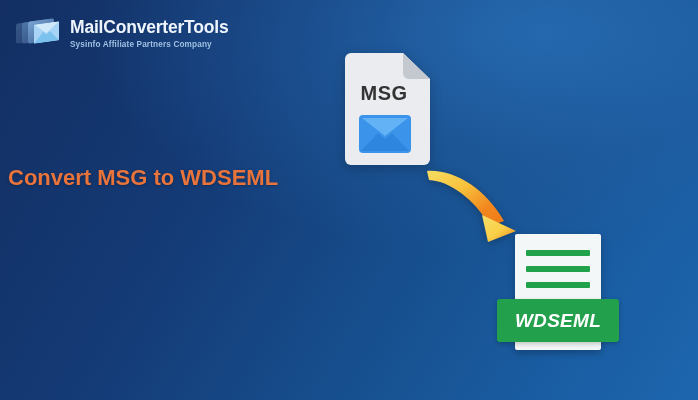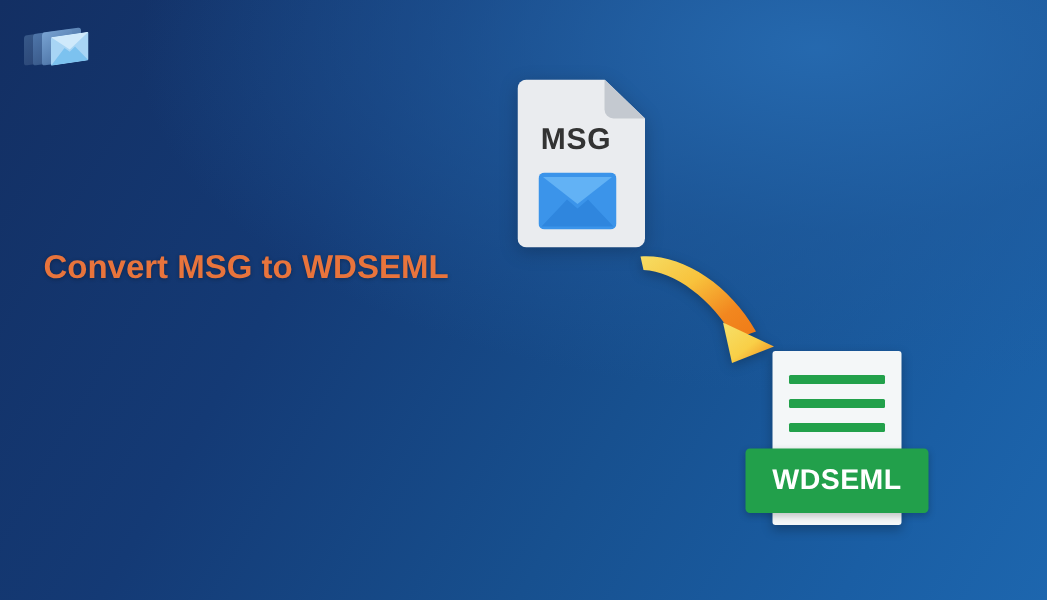--- a/index.html
+++ b/index.html
@@ -87,21 +87,21 @@
     color: #9fc0e2;
     letter-spacing: 0.15px;
   }
 
   
   #headline {
     position: absolute;
     left: 8px;
     top: 148px;
     width: 312px;
-    text-align: center;
+    text-align: left;
     font-size: 22px;
     font-weight: bold;
     line-height: 1.32;
     color: #ffffff;
     text-shadow: 0 1px 3px rgba(0,0,0,0.28);
   }
   #headline-line1 {
     color: #e8743c;
     display: block;
   }
@@ -181,20 +181,21 @@
     left: 0;
     top: 65px;
     width: 122px;
     height: 43px;
     background: #22a04b;
     border-radius: 3px;
     display: flex;
     align-items: center;
     justify-content: center;
     box-shadow: 0 2px 5px rgba(0,0,0,0.22);
+    font-style: italic;
   }
   #doc-badge-label {
     font-size: 19px;
     font-weight: bold;
     color: #ffffff;
     letter-spacing: 0.3px;
   }
 </style>
 </head>
 <body>
@@ -204,20 +205,24 @@
   <div id="logo">
     <div id="logo-mark">
       <div class="env-card env-back1"></div>
       <div class="env-card env-back2"></div>
       <div class="env-card env-back3"></div>
       <svg id="env-front" viewBox="0 0 50 38">
         <rect x="0" y="0" width="50" height="38" rx="2" fill="#a8d5f5"></rect>
         <path d="M0 0 L25 20 L50 0 Z" fill="#cfe9fb"></path>
         <path d="M0 38 L18 17 L25 23 L32 17 L50 38 Z" fill="#7cc2ef"></path>
       </svg>
+    </div>
+    <div id="logo-text">
+      <span id="logo-title">MailConverterTools</span>
+      <span id="logo-tagline">Sysinfo Affiliate Partners Company</span>
     </div>
   </div>
 
   <h1 id="headline">
     <span id="headline-line1">Convert MSG to WDSEML</span>
   </h1>
 
   <svg id="msg-file" viewBox="0 0 85 112">
     <path d="M6 0 H58 L85 26 V106 a6 6 0 0 1 -6 6 H6 a6 6 0 0 1 -6 -6 V6 a6 6 0 0 1 6 -6 Z" fill="#eaecef"></path>
     <path d="M58 0 L85 26 H64 a6 6 0 0 1 -6 -6 Z" fill="#c4c9d0"></path>

